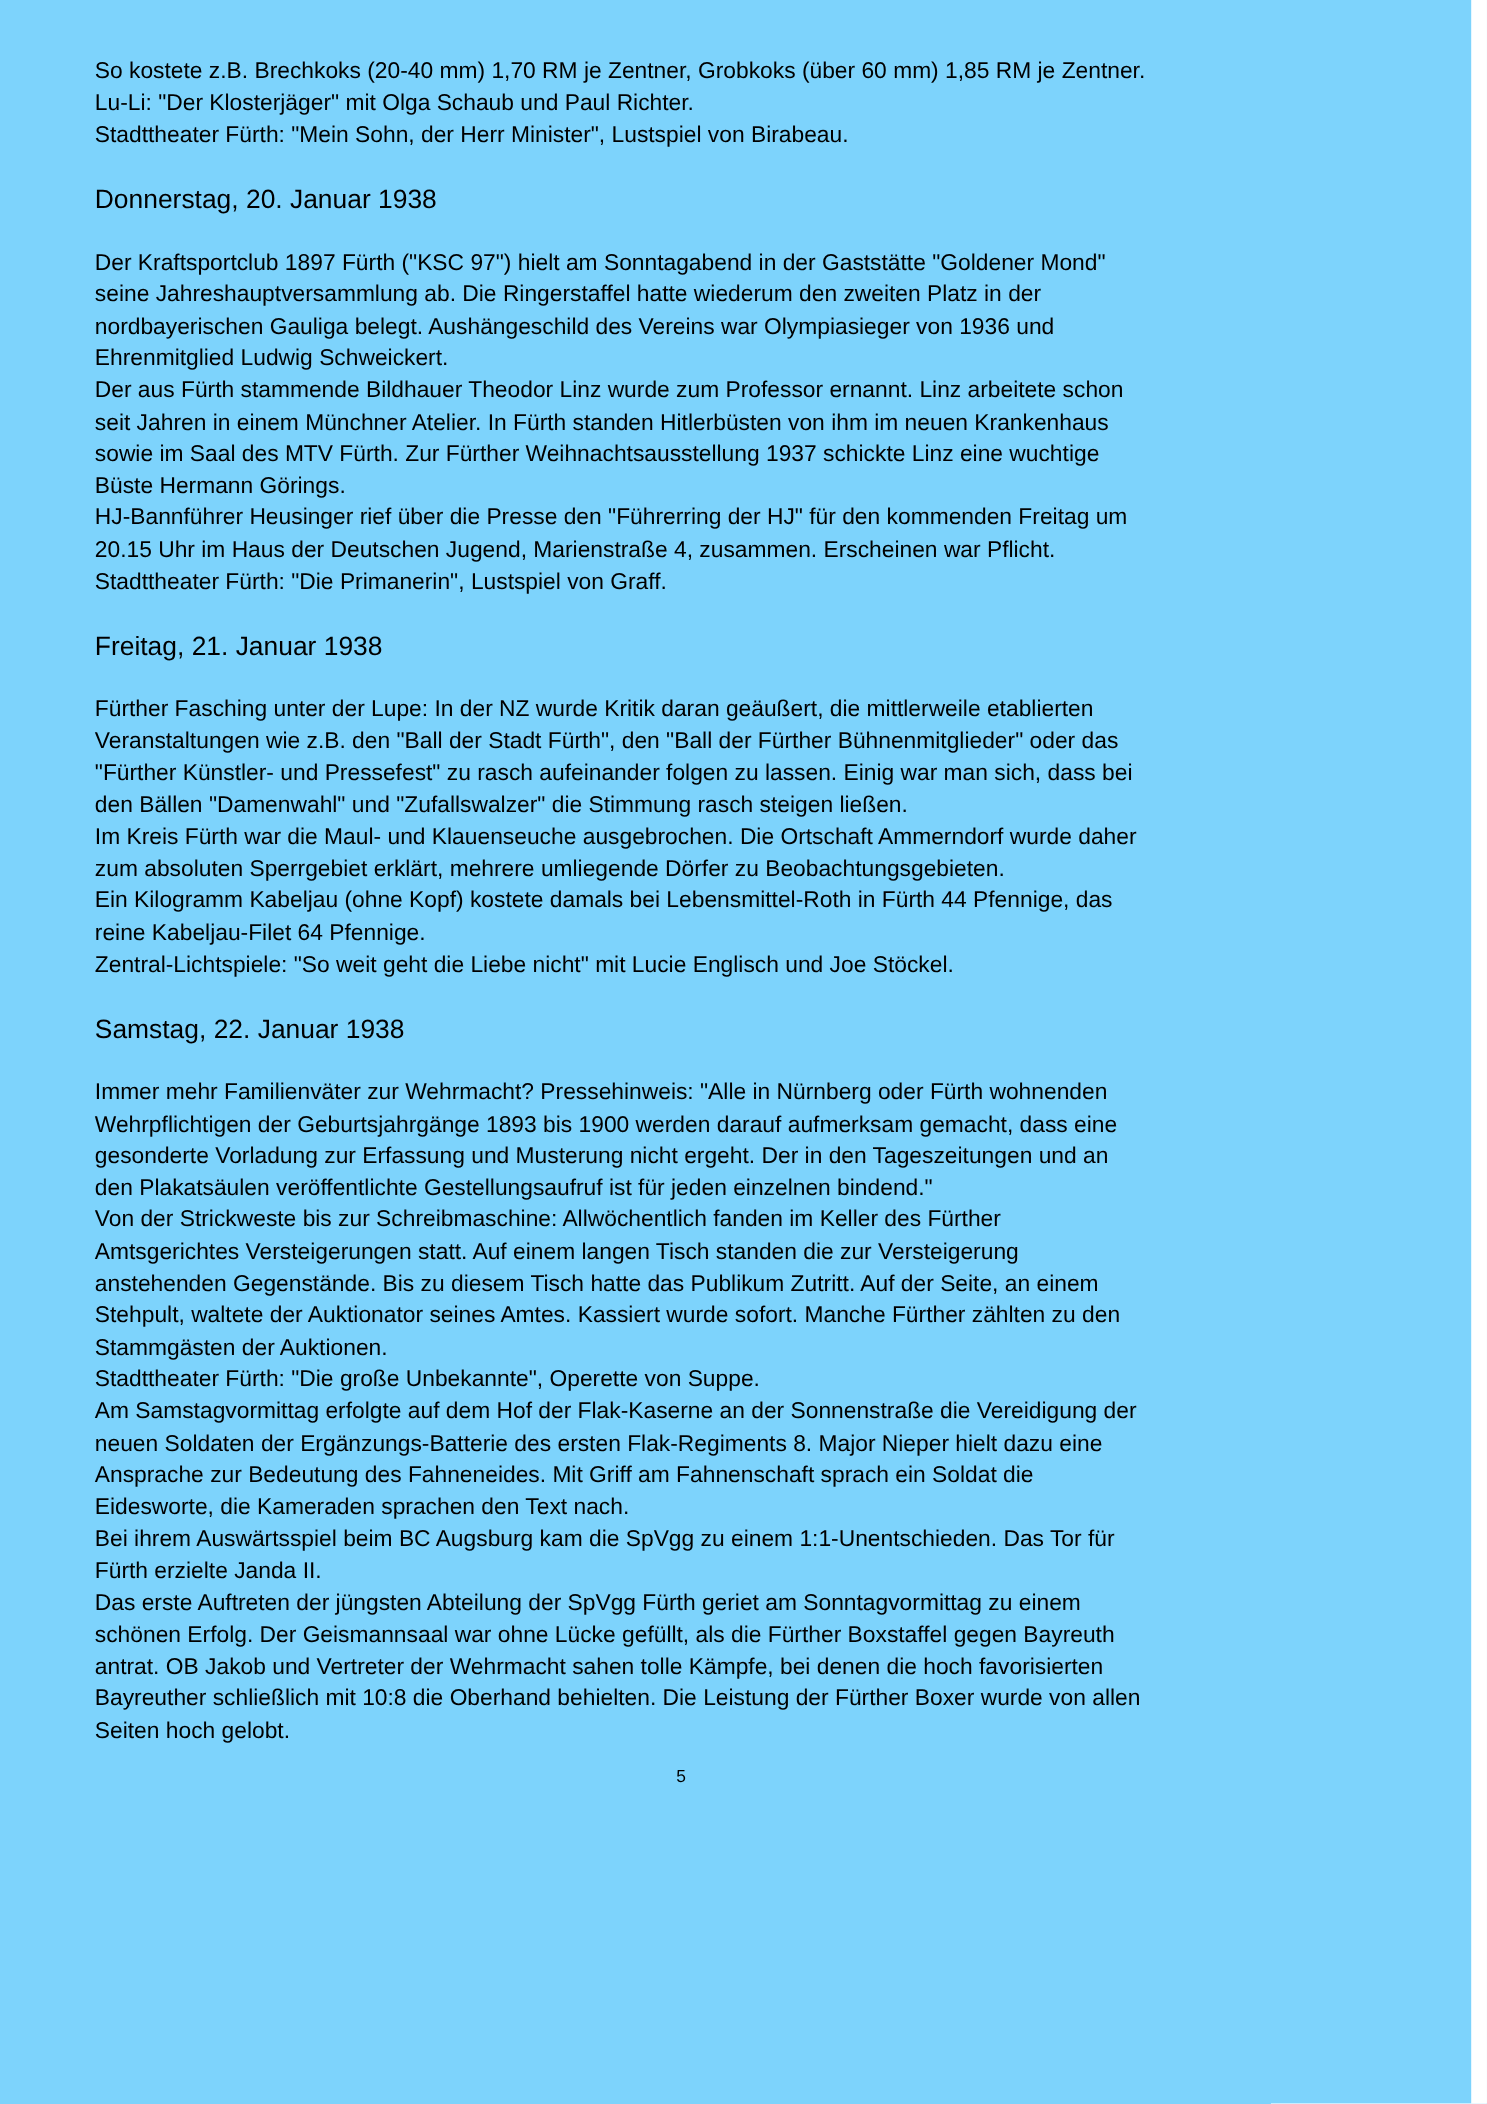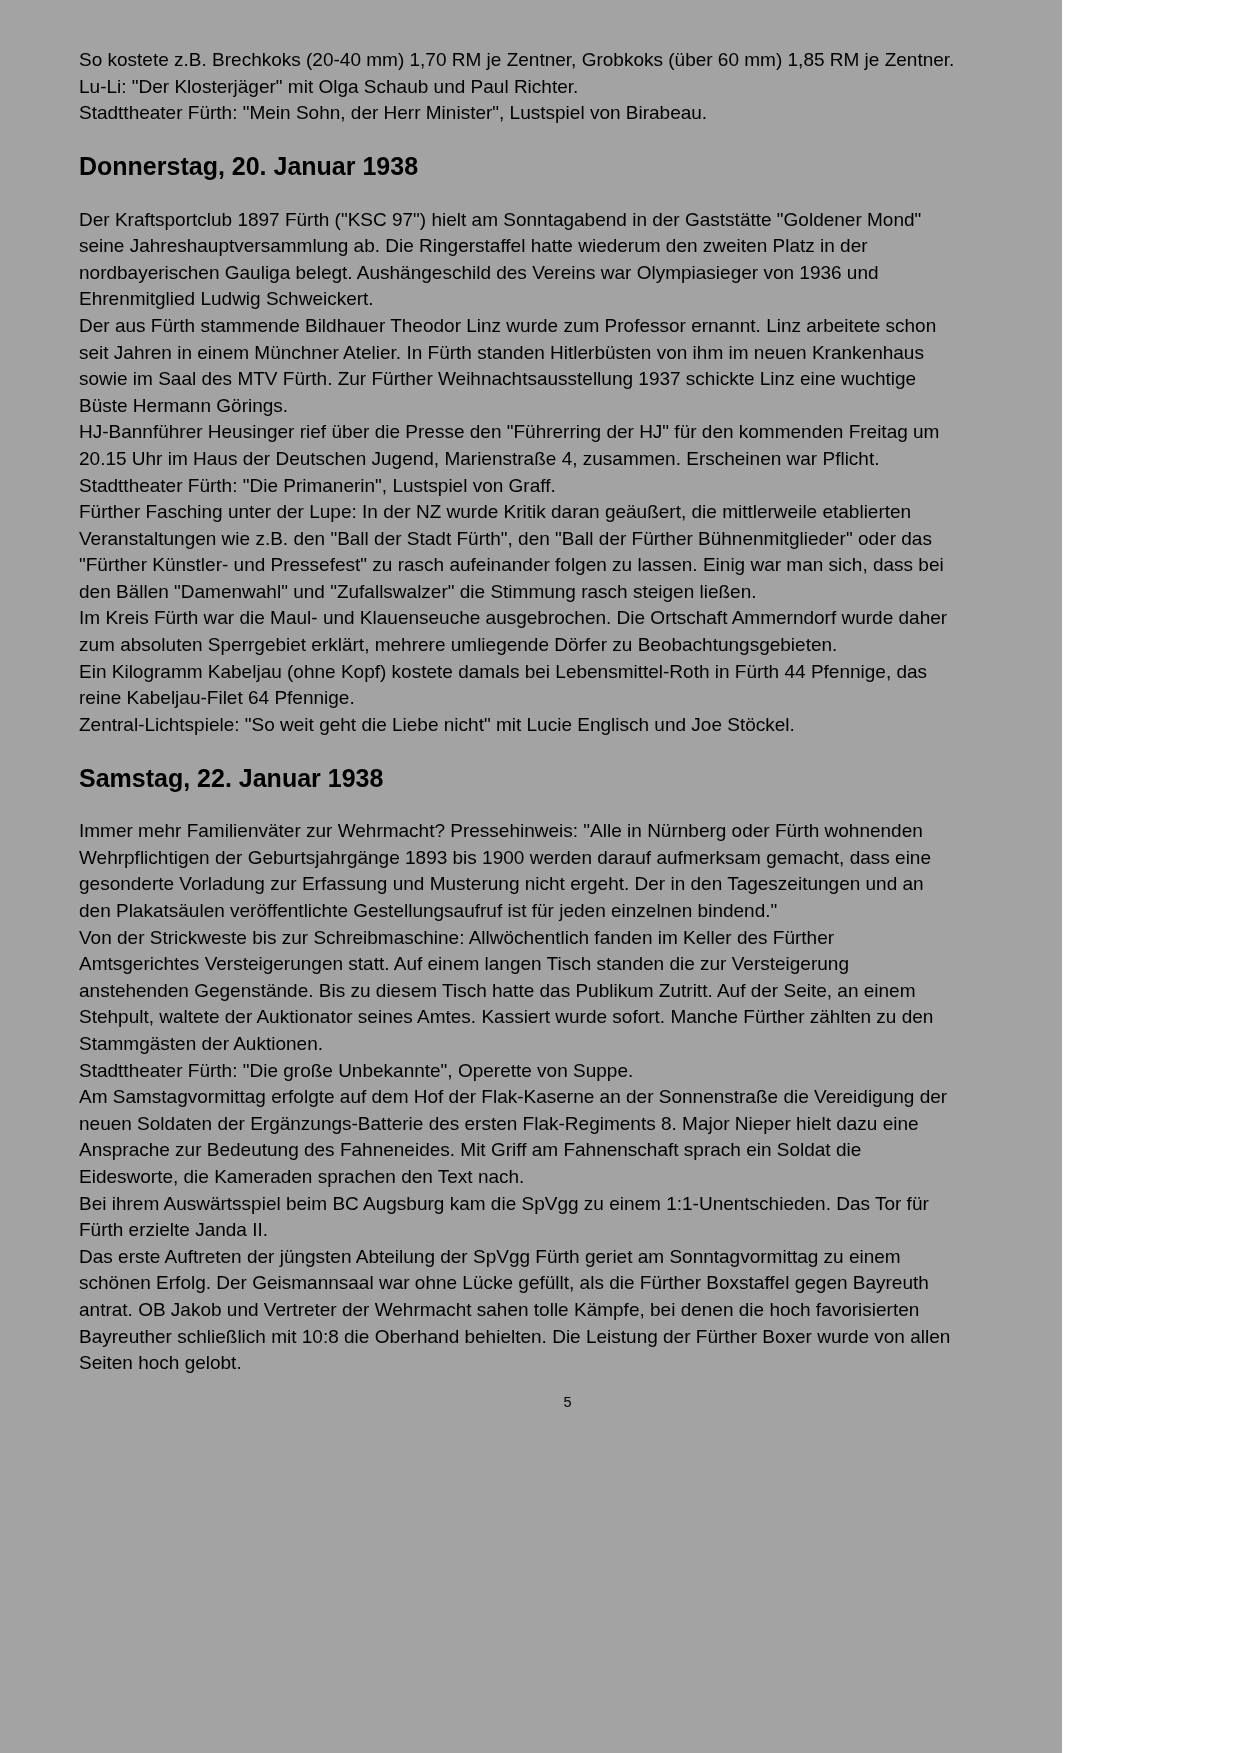--- a/index.html
+++ b/index.html
@@ -2,44 +2,44 @@
 <html lang="de"><head>
 <meta charset="utf-8">
 <style>
   html, body {
     margin: 0;
     padding: 0;
     background: #ffffff;
   }
   .page {
     position: relative;
-    width: 1062px;
+    width: 1226px;
     height: 1753px;
-    background: #a3a3a3;
+    background: #7dd3fc;
     color: #000000;
     font-family: "Liberation Sans", "DejaVu Sans", sans-serif;
     overflow: hidden;
   }
   .content {
     position: absolute;
     left: 79px;
     top: 47px;
     width: 1112px;
     font-size: 19px;
     line-height: 26.6px;
     color: #000000;
   }
   .para {
     white-space: pre-line;
     margin: 0;
   }
   .heading {
-    font-size: 25px;
+    font-size: 22px;
     line-height: 26.6px;
-    font-weight: bold;
+    font-weight: normal;
     margin: 26.6px 0 26.6px 0;
     white-space: pre-line;
   }
   .footer {
     margin-top: 16px;
     padding-right: 135px;
     text-align: center;
     font-size: 14.5px;
     line-height: 18px;
     color: #000000;
@@ -64,20 +64,21 @@
 Der aus Fürth stammende Bildhauer Theodor Linz wurde zum Professor ernannt. Linz arbeitete schon
 seit Jahren in einem Münchner Atelier. In Fürth standen Hitlerbüsten von ihm im neuen Krankenhaus
 sowie im Saal des MTV Fürth. Zur Fürther Weihnachtsausstellung 1937 schickte Linz eine wuchtige
 Büste Hermann Görings.
 HJ-Bannführer Heusinger rief über die Presse den "Führerring der HJ" für den kommenden Freitag um
 20.15 Uhr im Haus der Deutschen Jugend, Marienstraße 4, zusammen. Erscheinen war Pflicht.
 Stadttheater Fürth: "Die Primanerin", Lustspiel von Graff.</p>
     </section>
 
     <section>
+      <h2 class="heading">Freitag, 21. Januar 1938</h2>
       <p class="para">Fürther Fasching unter der Lupe: In der NZ wurde Kritik daran geäußert, die mittlerweile etablierten
 Veranstaltungen wie z.B. den "Ball der Stadt Fürth", den "Ball der Fürther Bühnenmitglieder" oder das
 "Fürther Künstler- und Pressefest" zu rasch aufeinander folgen zu lassen. Einig war man sich, dass bei
 den Bällen "Damenwahl" und "Zufallswalzer" die Stimmung rasch steigen ließen.
 Im Kreis Fürth war die Maul- und Klauenseuche ausgebrochen. Die Ortschaft Ammerndorf wurde daher
 zum absoluten Sperrgebiet erklärt, mehrere umliegende Dörfer zu Beobachtungsgebieten.
 Ein Kilogramm Kabeljau (ohne Kopf) kostete damals bei Lebensmittel-Roth in Fürth 44 Pfennige, das
 reine Kabeljau-Filet 64 Pfennige.
 Zentral-Lichtspiele: "So weit geht die Liebe nicht" mit Lucie Englisch und Joe Stöckel.</p>
     </section>

